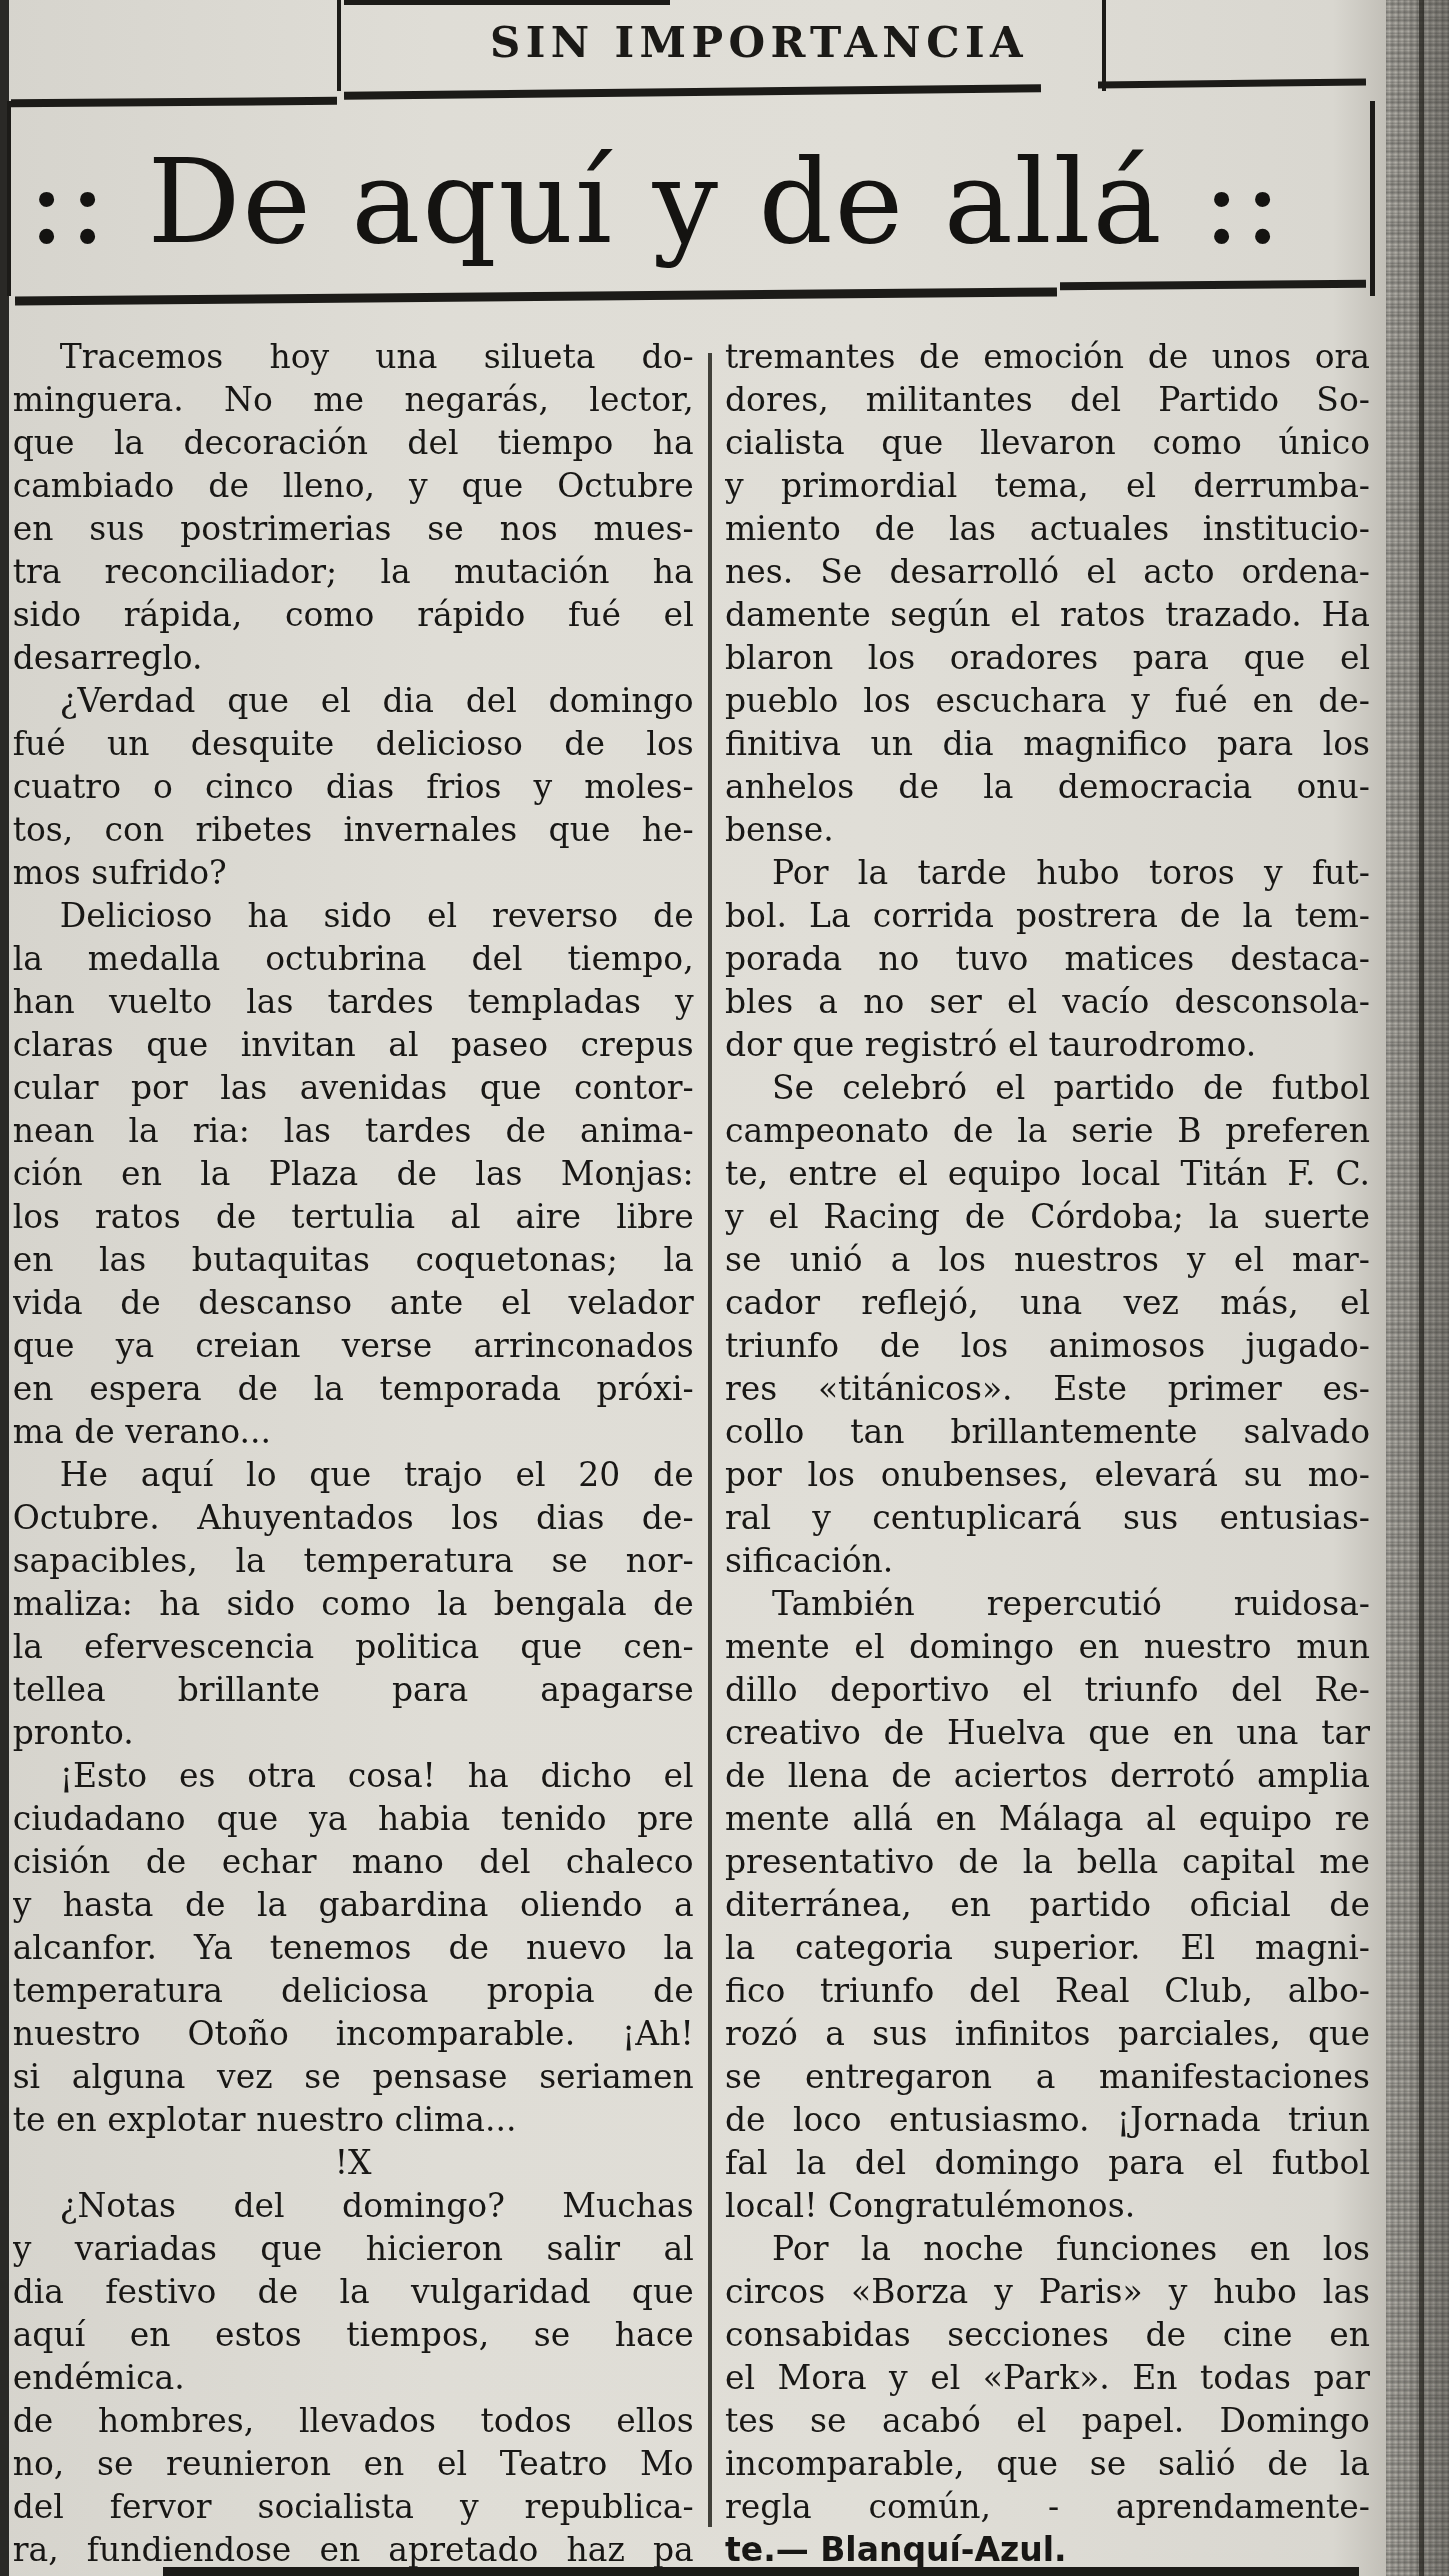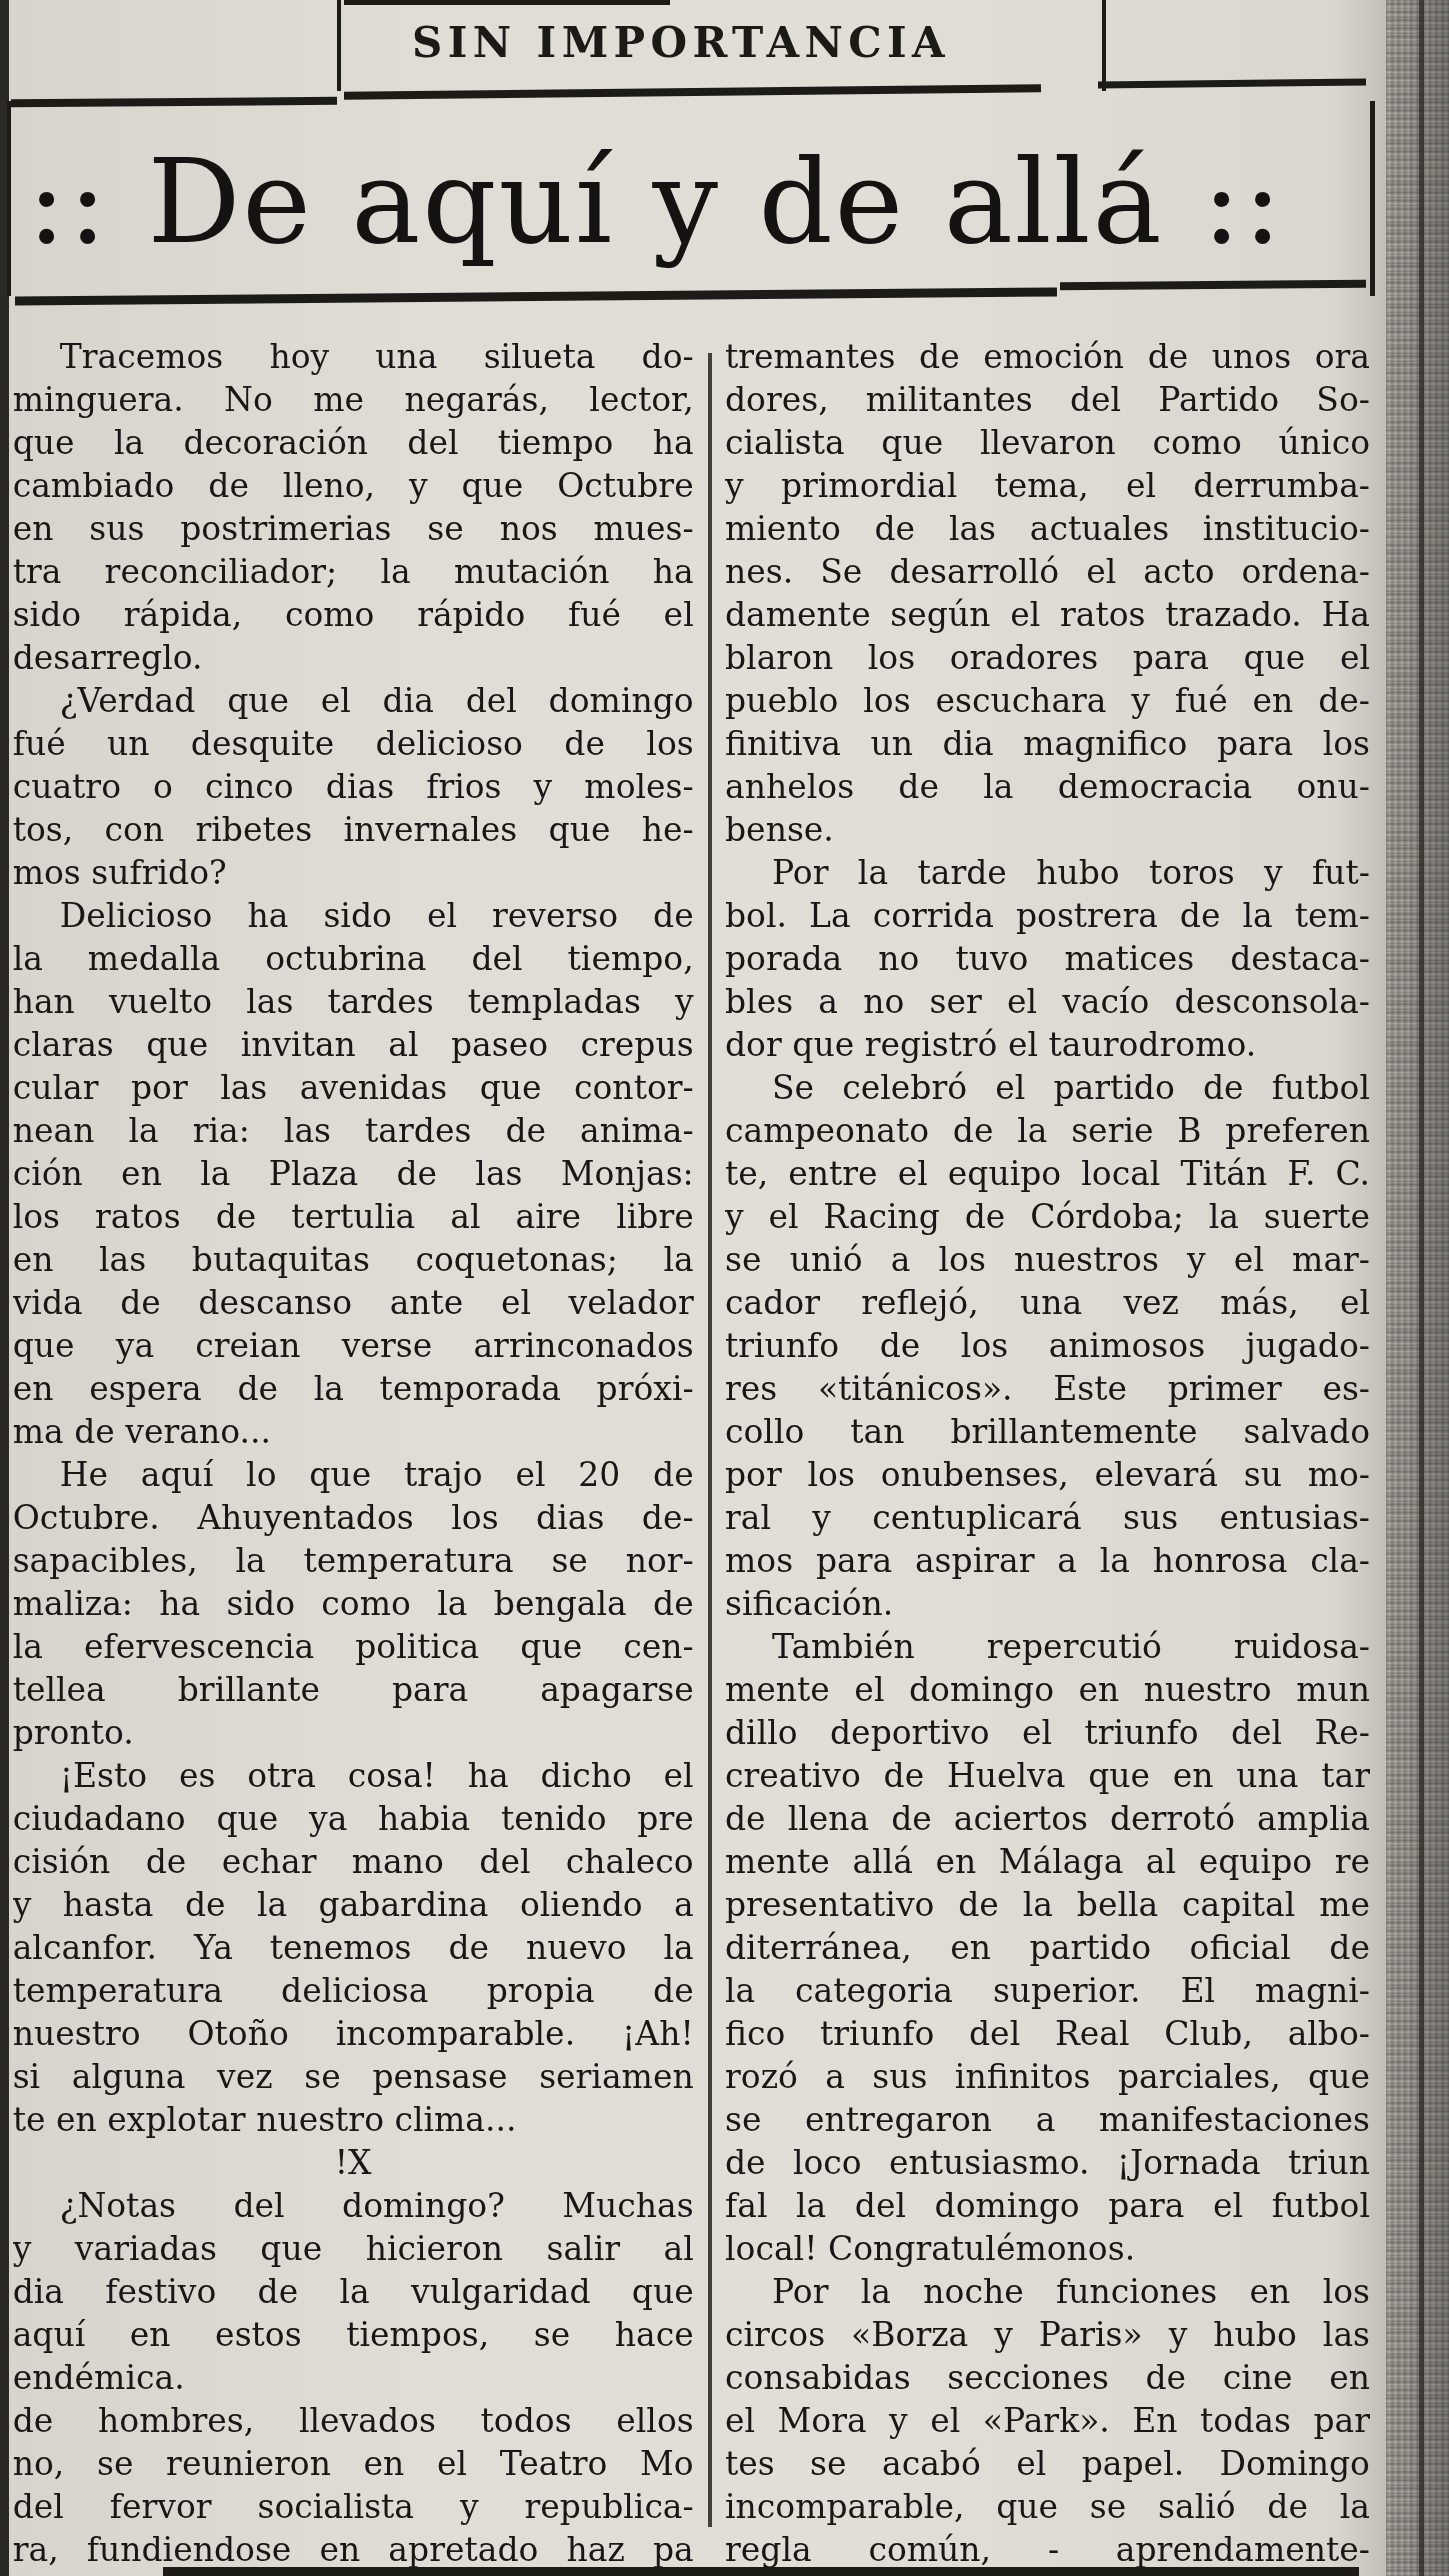--- a/index.html
+++ b/index.html
@@ -57,21 +57,21 @@
     .section-top-rule {
       position: absolute;
       left: 344px; top: 0;
       width: 326px; height: 5.4px;
       background: #1c1b18;
     }
     .section-label {
       position: absolute;
       left: 412px; top: 18px;
       width: 616px;
-      text-align: left;
+      text-align: right;
       font-family: "DejaVu Serif", serif;
       font-weight: bold;
       font-size: 42px;
       letter-spacing: 5.4px;
       color: #1b1a17;
     }
     .rule-under-section-left {
       position: absolute;
       left: 11px; top: 98px;
       width: 326px; height: 8.2px;
@@ -282,21 +282,20 @@
   <span class="line">campeonato de la serie B preferen</span>
   <span class="line">te, entre el equipo local Titán F. C.</span>
   <span class="line">y el Racing de Córdoba; la suerte</span>
   <span class="line">se unió a los nuestros y el mar-</span>
   <span class="line">cador reflejó, una vez más, el</span>
   <span class="line">triunfo de los animosos jugado-</span>
   <span class="line">res «titánicos». Este primer es-</span>
   <span class="line">collo tan brillantemente salvado</span>
   <span class="line">por los onubenses, elevará su mo-</span>
   <span class="line">ral y centuplicará sus entusias-</span>
-  <span class="line">mos para aspirar a la honrosa cla-</span>
   <span class="line last">sificación.</span>
   <span class="line indent">También repercutió ruidosa-</span>
   <span class="line">mente el domingo en nuestro mun</span>
   <span class="line">dillo deportivo el triunfo del Re-</span>
   <span class="line">creativo de Huelva que en una tar</span>
   <span class="line">de llena de aciertos derrotó amplia</span>
   <span class="line">mente allá en Málaga al equipo re</span>
   <span class="line">presentativo de la bella capital me</span>
   <span class="line">diterránea, en partido oficial de</span>
   <span class="line">la categoria superior. El magni-</span>

